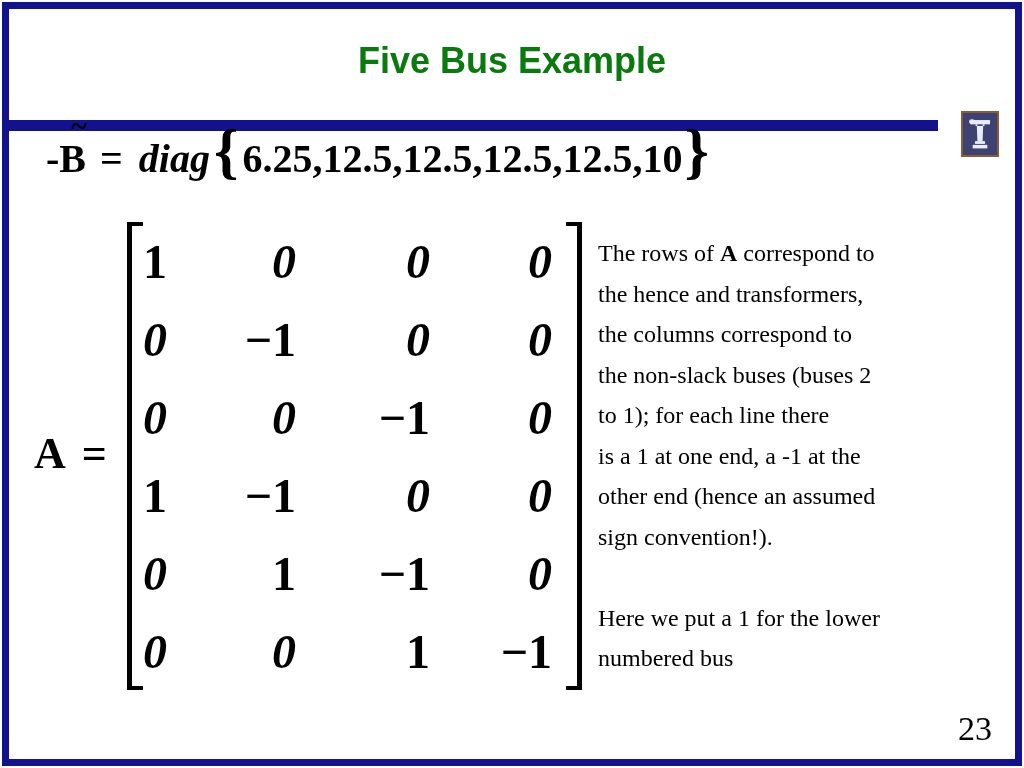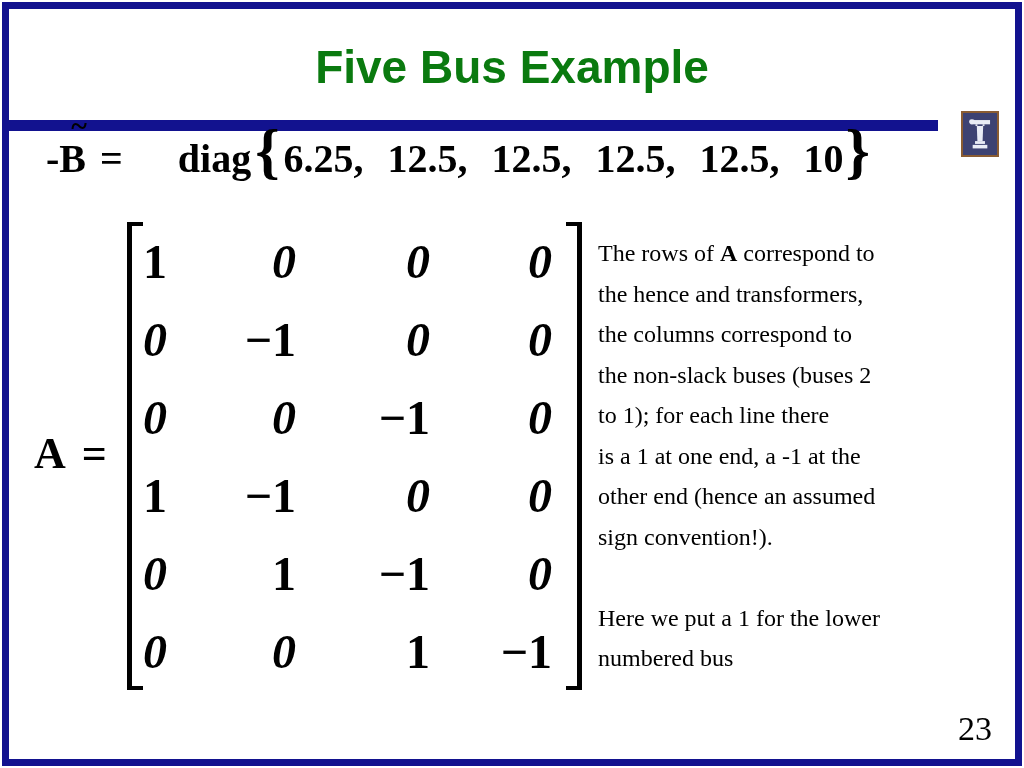--- a/index.html
+++ b/index.html
@@ -8,21 +8,21 @@
     font-family:"Liberation Serif",serif;color:#000;overflow:hidden;
   }
   
   .frame{
     position:absolute;left:2px;top:2px;width:1020px;height:764px;
     border:7px solid #12128f;box-sizing:border-box;
   }
   
   .title{
     position:absolute;left:0;top:40px;width:100%;text-align:center;
-    font-family:"Liberation Sans",sans-serif;font-weight:bold;font-size:46px;
+    font-family:"Liberation Sans",sans-serif;font-weight:bold;font-size:36px;
     color:#0a7a0f;letter-spacing:0;
   }
   
   .title-rule{
     position:absolute;left:2px;top:120px;width:936px;height:11px;background:#12128f;
   }
   
   .logo{
     position:absolute;left:961px;top:111px;width:38px;height:46px;
     background:#3d4272;border:2px solid #8a5c32;box-sizing:border-box;
@@ -31,24 +31,24 @@
   
   .equation{
     position:absolute;left:46px;top:135px;display:flex;align-items:baseline;
     font-weight:bold;font-size:40px;white-space:nowrap;
   }
   .eq-sym{position:relative;display:inline-block;}
   .eq-sym .tilde{
     position:absolute;left:12px;top:-24px;font-size:30px;line-height:30px;font-weight:bold;
   }
   .eq-eq{margin:0 16px 0 14px;}
-  .eq-func{margin-right:4px;margin-left:39px;}
+  .eq-func{font-style:italic;margin-right:4px;}
   .eq-brace{font-size:62px;font-weight:bold;line-height:0;}
   .eq-terms{display:inline;}
-  .eq-term{margin-left:24px;}
+  .eq-term{}
   .eq-term:first-child{margin-left:4px;}
   .eq-term:last-child{margin-right:2px;}
   
   .matrix-label{
     position:absolute;left:34px;top:428px;font-weight:bold;font-size:44px;white-space:nowrap;
   }
   .matrix-label .ml-eq{margin-left:16px;}
   
   .matrix{position:absolute;left:127px;top:222px;display:flex;}
   .bracket{width:16px;box-sizing:border-box;}

